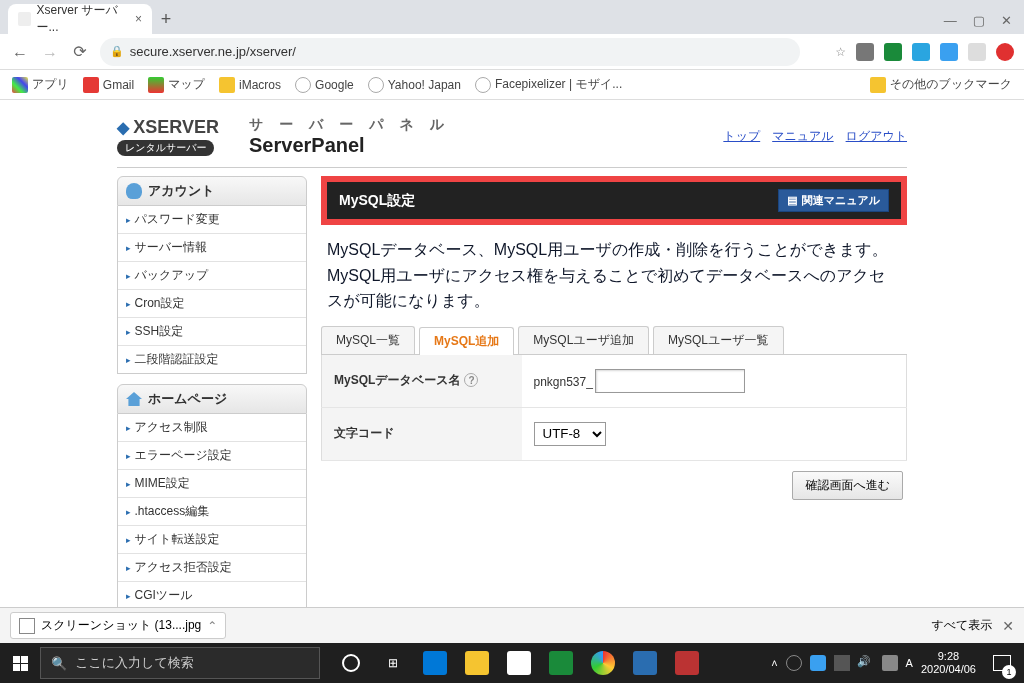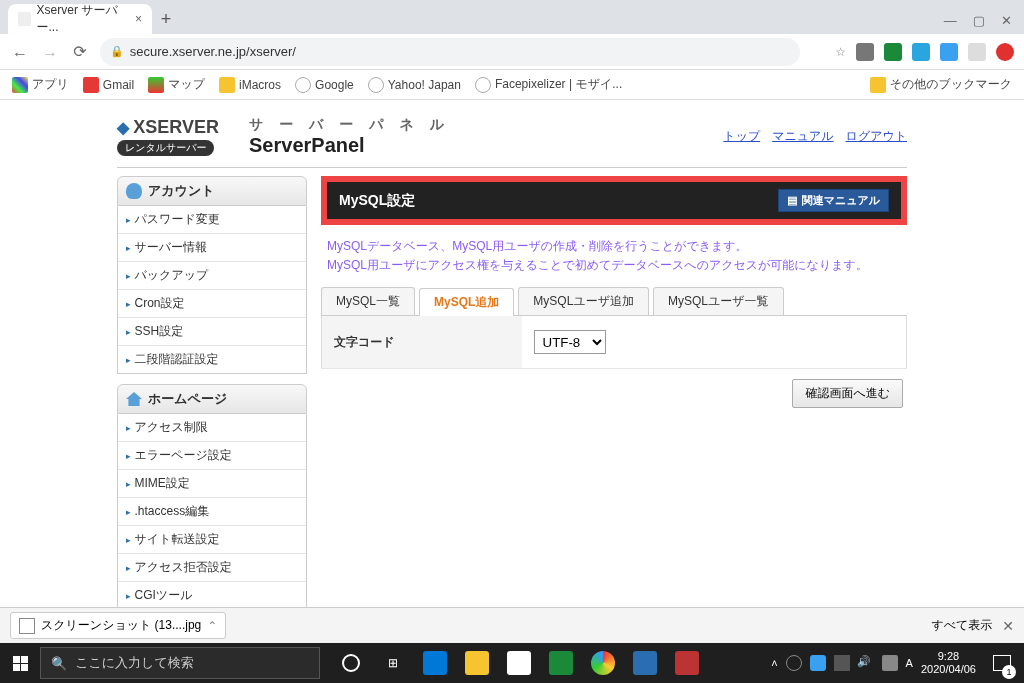--- a/index.html
+++ b/index.html
@@ -49,21 +49,21 @@
 .side-icon-home { display: inline-block; width: 16px; height: 14px; background: #5aa0d8; clip-path: polygon(50% 0, 100% 50%, 85% 50%, 85% 100%, 15% 100%, 15% 50%, 0 50%); }
 .side-list { border: 1px solid #ccc; border-top: none; }
 .side-list li { list-style: none; border-bottom: 1px solid #e2e2e2; padding: 5px 8px; font-size: 12px; color: #333; cursor: pointer; display: flex; align-items: center; gap: 4px; }
 .side-list li:last-child { border-bottom: none; }
 .side-arrow { color: #2a6db0; font-size: 9px; }
 .sidebar .gap { height: 10px; }
 
 .main { flex: 1; }
 .main-title { background: #222; color: #fff; padding: 7px 12px; font-size: 14px; font-weight: bold; display: flex; align-items: center; border: 6px solid #ef4444; }
 .manual-btn { margin-left: auto; background: #2a5a9a; border: 1px solid #1a4580; color: #fff; font-size: 11px; padding: 3px 8px; display: flex; gap: 4px; align-items: center; cursor: pointer; }
-.desc { padding: 12px 6px; font-size: 12px; line-height: 1.6; color: #8b5cf6; }
+.desc { padding: 12px 6px; font-size: 16px; line-height: 1.6; color: #0f172a; }
 
 .tabs { display: flex; border-bottom: 1px solid #ccc; }
 .tabs .tab-btn { border: 1px solid #ccc; border-bottom: none; background: #f5f5f5; padding: 5px 14px; font-size: 12px; color: #333; margin-right: 4px; border-radius: 3px 3px 0 0; cursor: pointer; }
 .tabs .tab-btn.active { background: #fff; color: #e67817; font-weight: bold; position: relative; top: 1px; }
 
 .form-table { width: 100%; border: 1px solid #ddd; border-top: none; margin-top: 0; border-collapse: collapse; }
 .form-table td { border-bottom: 1px solid #e5e5e5; padding: 14px 12px; font-size: 12px; }
 .form-table .lbl { background: #f4f4f4; width: 200px; font-weight: bold; color: #333; }
 .help-q { display: inline-block; width: 14px; height: 14px; border: 1px solid #aaa; border-radius: 50%; font-size: 10px; text-align: center; line-height: 13px; color: #888; margin-left: 4px; }
 .prefix { color: #333; }
@@ -271,20 +271,24 @@
           <div>MySQL用ユーザにアクセス権を与えることで初めてデータベースへのアクセスが可能になります。</div>
         </div>
         <div class="tabs">
           <div class="tab-btn">MySQL一覧</div>
           <div class="tab-btn active">MySQL追加</div>
           <div class="tab-btn">MySQLユーザ追加</div>
           <div class="tab-btn">MySQLユーザ一覧</div>
         </div>
         <table class="form-table">
           <tbody>
+              <tr>
+            <td class="lbl"><span>MySQLデータベース名</span><span class="help-q">?</span></td>
+            <td><span class="prefix">pnkgn537_</span><input class="db-input" style=""></td>
+          </tr>
           <tr>
             <td class="lbl">文字コード</td>
             <td><select class="charset-sel"><option>UTF-8</option></select></td>
           </tr>
         </tbody>
           </table>
         <div class="submit-row">
           <button class="submit-btn">確認画面へ進む</button>
         </div>
       </div>

